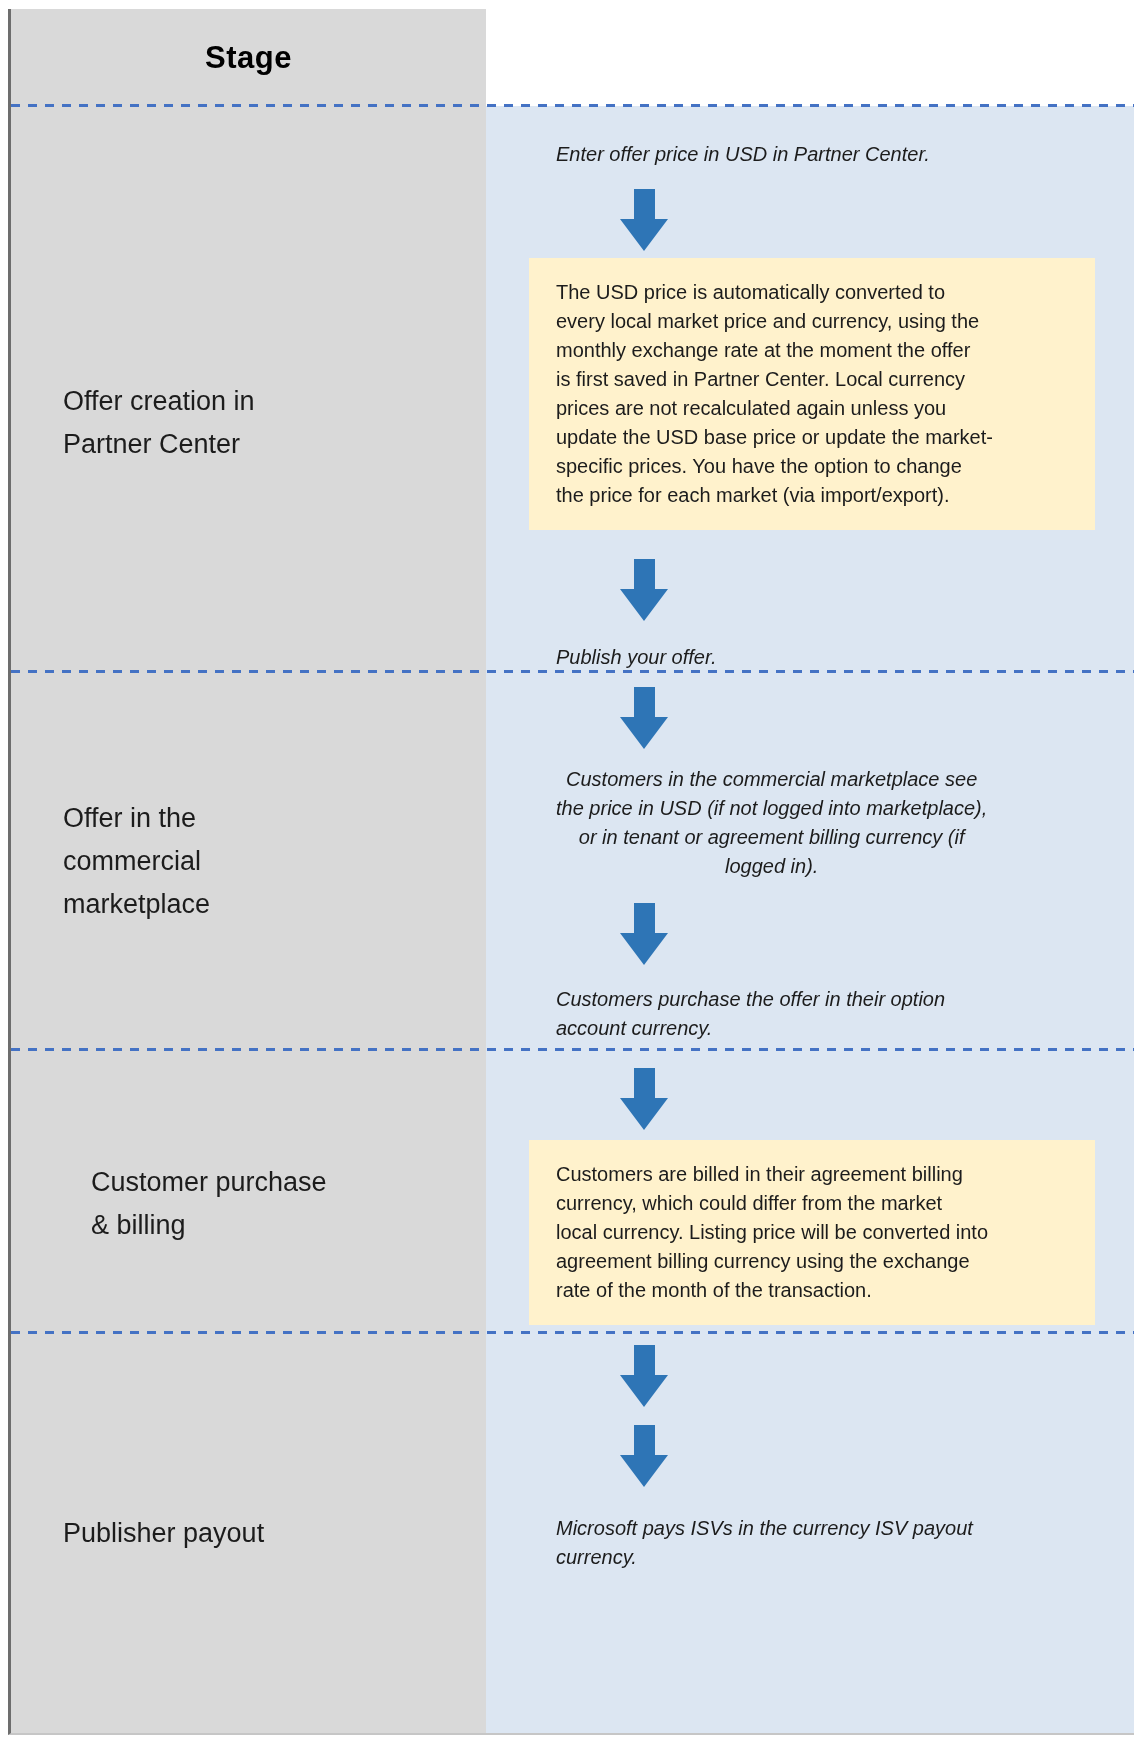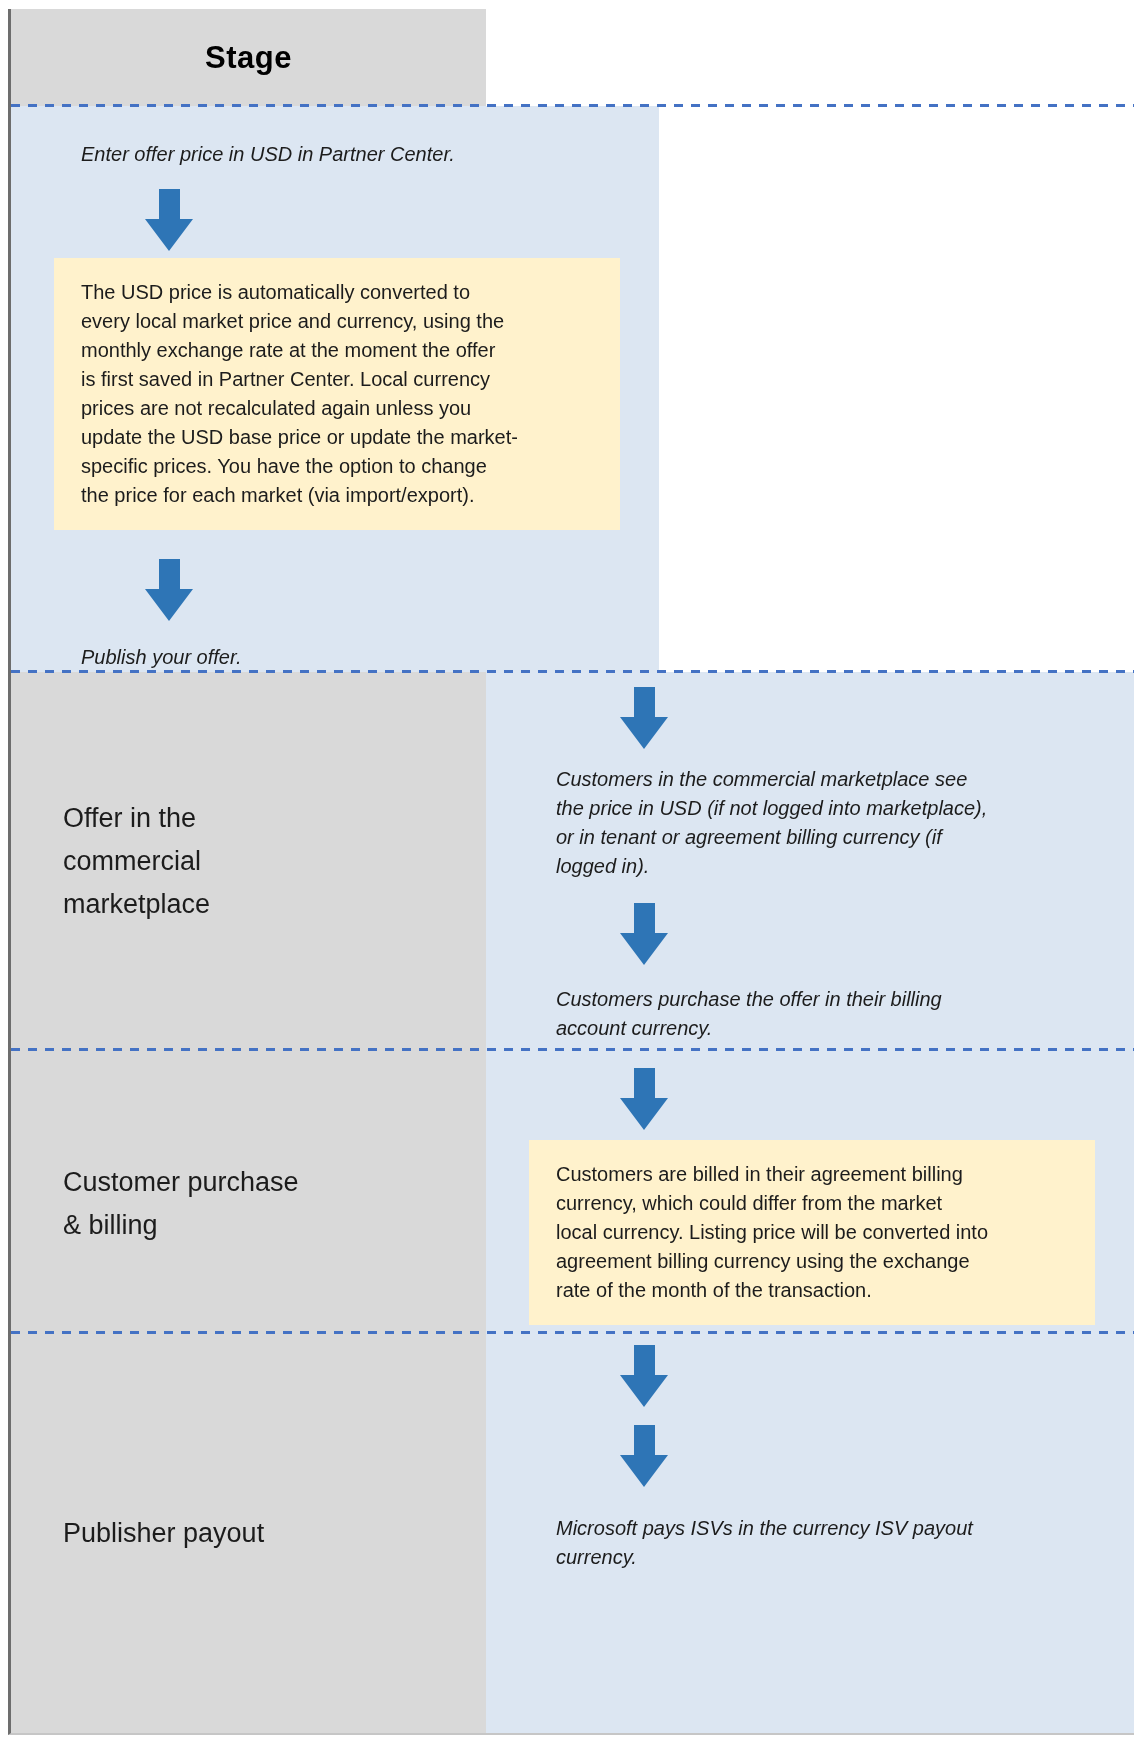--- a/index.html
+++ b/index.html
@@ -122,20 +122,24 @@
   <div class="table">
 
     <div class="row header-row">
       <div class="cell-stage">
         <div class="col-header">Stage</div>
       </div>
     </div>
 
     <div class="row row-1">
       <div class="sep-line"></div>
+      <div class="cell-stage">
+        <div class="stage-label" style="margin-top:68px;">Offer creation in
+Partner Center</div>
+      </div>
       <div class="cell-steps">
         <div class="step-text" style="margin:34px 0 0 70px;">Enter offer price in USD in Partner Center.</div>
         <div class="arrow" style="margin:20px 0 0 134px;">
             <span class="stem"></span>
             <span class="head"></span>
           </div>
         <div class="note" style="margin:7px 0 0 43px;">The USD price is automatically converted to
 every local market price and currency, using the
 monthly exchange rate at the moment the offer
 is first saved in Partner Center. Local currency
@@ -156,37 +160,37 @@
       <div class="cell-stage">
         <div class="stage-label">Offer in the
 commercial
 marketplace</div>
       </div>
       <div class="cell-steps">
         <div class="arrow" style="margin:15px 0 0 134px;">
             <span class="stem"></span>
             <span class="head"></span>
           </div>
-        <div class="step-text" style="margin:16px 4px 0 70px;">Customers in the commercial marketplace see
+        <div class="step-text" style="margin:16px 4px 0 70px;text-align:center;">Customers in the commercial marketplace see
 the price in USD (if not logged into marketplace),
 or in tenant or agreement billing currency (if
 logged in).</div>
         <div class="arrow" style="margin:22px 0 0 134px;">
             <span class="stem"></span>
             <span class="head"></span>
           </div>
-        <div class="step-text" style="margin:20px 0 0 70px;">Customers purchase the offer in their billing
+        <div class="step-text" style="margin:20px 0 0 70px;">Customers purchase the offer in their option
 account currency.</div>
       </div>
     </div>
 
     <div class="row row-3">
       <div class="sep-line"></div>
       <div class="cell-stage">
-        <div class="stage-label" style="margin-top:24px;">Customer purchase
+        <div class="stage-label" style="margin-top:24px;margin-left:28px;">Customer purchase
 &amp; billing</div>
       </div>
       <div class="cell-steps">
         <div class="arrow" style="margin:18px 0 0 134px;">
             <span class="stem"></span>
             <span class="head"></span>
           </div>
         <div class="note" style="margin:10px 0 0 43px;">Customers are billed in their agreement billing
 currency, which could differ from the market
 local currency. Listing price will be converted into

